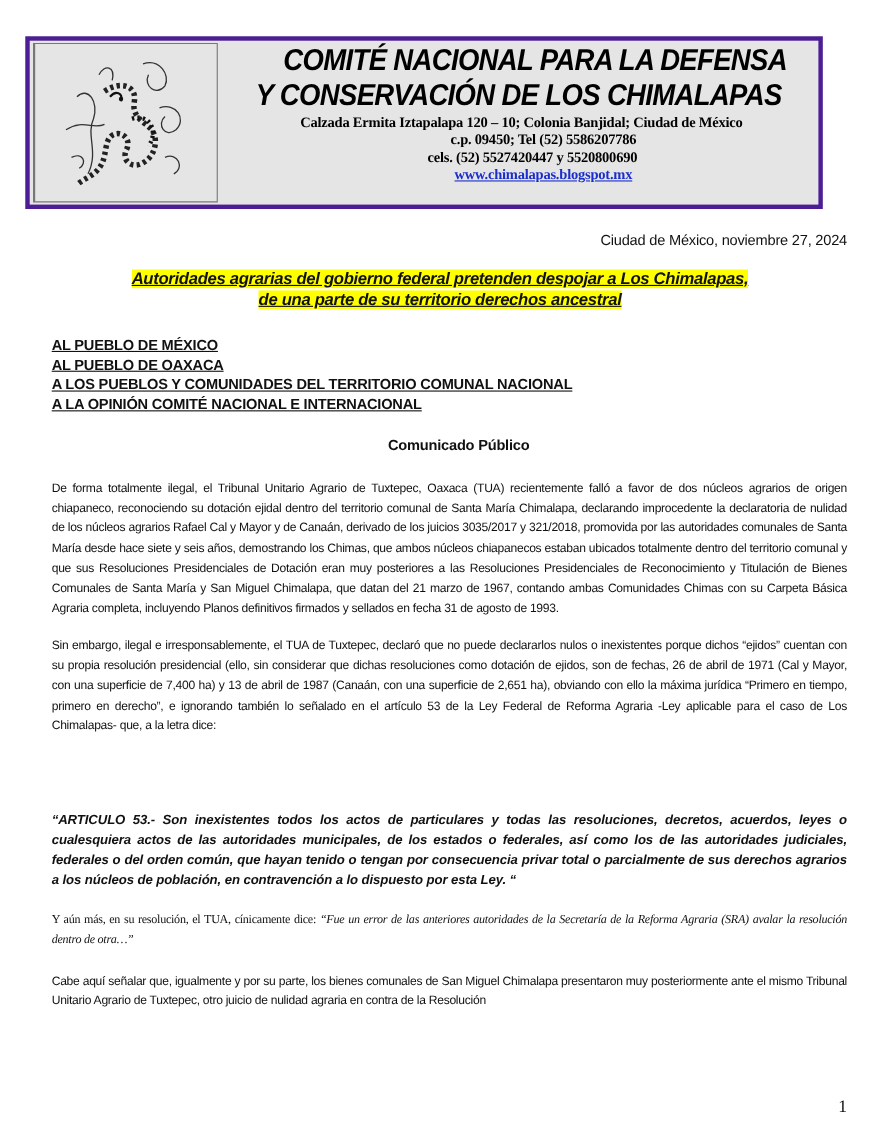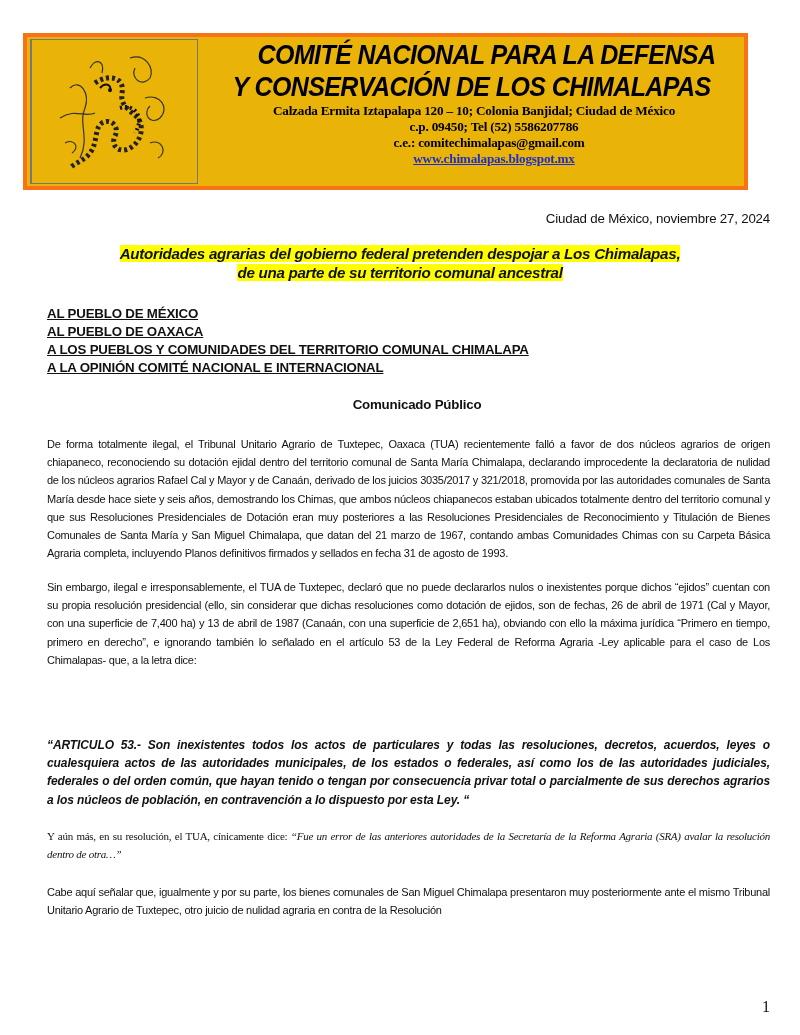--- a/index.html
+++ b/index.html
@@ -1,20 +1,20 @@
 <!DOCTYPE html>
 <html><head>
 <meta charset="utf-8">
 <style>
   html, body { margin: 0; padding: 0; background: #ffffff; }
   body { width: 800px; height: 1035px; position: relative; overflow: hidden; color: #111; font-family: "Liberation Sans", sans-serif; }
 
   .header-box {
     position: absolute; left: 23px; top: 33px; width: 717px; height: 149px;
-    border: 4px solid #f97316; background: #eab308;
+    border: 4px solid #4c1d95; background: #e5e5e5;
   }
   .logo-cell {
     position: absolute; left: 3px; top: 2px; width: 165px; height: 143px;
     border: 1px solid #777; border-left-width: 2px;
   }
   .logo-cell svg { position: absolute; left: 18px; top: 8px; }
   .header-text {
     position: absolute; left: 172px; top: 0; right: 0; bottom: 0; text-align: center;
   }
   .org-title {
@@ -34,21 +34,21 @@
   .contact .cels { display: block; margin-left: 0px; }
   .contact .mail { display: block; margin-left: 10px; }
   .contact a { display: block; color: #1a2ecc; text-decoration: underline; margin-left: 20px; }
 
   .date-line {
     position: absolute; right: 30px; top: 211px; font-size: 13.3px; font-family: Liberation Sans, sans-serif;
     letter-spacing: -0.2px;
   }
   .headline {
     position: absolute; left: 0; width: 800px; top: 244px; text-align: center;
-    font-weight: bold; font-style: italic; font-size: 15.2px; line-height: 19px; letter-spacing: -0.3px;
+    font-weight: bold; font-style: italic; font-size: 15.2px; line-height: 19px; letter-spacing: -0.3px; text-decoration: underline;
   }
   .headline span { background: #ffff00; }
 
   .addressees {
     position: absolute; left: 47px; top: 305px; font-weight: bold; font-size: 13.3px; line-height: 18px;
     letter-spacing: -0.2px;
   }
   .addressees div { white-space: nowrap; text-decoration: underline; }
 
   .section-title {
@@ -93,37 +93,37 @@
     </svg>
   </div>
   <div class="header-text">
     <div class="org-title">
       <span class="l1">COMITÉ NACIONAL PARA LA DEFENSA</span>
       <span class="l2">Y CONSERVACIÓN DE LOS CHIMALAPAS</span>
     </div>
     <div class="contact">
       <span class="addr">Calzada Ermita Iztapalapa 120 – 10; Colonia Banjidal; Ciudad de México</span>
       <span class="cp">c.p. 09450; Tel (52) 5586207786</span>
-      <span class="mail">c.e.: comitechimalapas@gmail.com</span>
+      <span class="cels">cels. (52) 5527420447  y  5520800690</span>
       <a>www.chimalapas.blogspot.mx</a>
     </div>
   </div>
 </div>
 
 <div class="date-line">Ciudad de México, noviembre 27, 2024</div>
 
 <div class="headline">
   <span>Autoridades agrarias del gobierno federal pretenden despojar a Los Chimalapas,</span><br>
-  <span>de una parte de su territorio comunal ancestral</span>
+  <span>de una parte de su territorio derechos ancestral</span>
 </div>
 
 <div class="addressees">
   <div>AL PUEBLO DE MÉXICO</div>
   <div>AL PUEBLO DE OAXACA</div>
-  <div>A LOS PUEBLOS Y COMUNIDADES DEL TERRITORIO COMUNAL CHIMALAPA</div>
+  <div>A LOS PUEBLOS Y COMUNIDADES DEL TERRITORIO COMUNAL NACIONAL</div>
   <div>A LA OPINIÓN COMITÉ NACIONAL E INTERNACIONAL</div>
 </div>
 
 <div class="section-title">Comunicado Público</div>
 
 <div class="body-text p1">De forma totalmente ilegal, el Tribunal Unitario Agrario de Tuxtepec, Oaxaca (TUA) recientemente falló a favor de dos núcleos agrarios de origen chiapaneco, reconociendo su dotación ejidal dentro del territorio comunal de Santa María Chimalapa, declarando improcedente la declaratoria de nulidad de los núcleos agrarios Rafael Cal y Mayor y de Canaán, derivado de los juicios 3035/2017 y 321/2018, promovida por las autoridades comunales de Santa María desde hace siete y seis años, demostrando los Chimas, que ambos núcleos chiapanecos estaban ubicados totalmente dentro del territorio comunal y que sus Resoluciones Presidenciales de Dotación eran muy posteriores a las Resoluciones Presidenciales de Reconocimiento y Titulación de Bienes Comunales de Santa María y San Miguel Chimalapa, que datan del 21 marzo  de 1967, contando ambas Comunidades Chimas con su Carpeta Básica Agraria completa, incluyendo Planos definitivos firmados y sellados en fecha 31 de agosto de 1993.</div>
 <div class="body-text p2">Sin embargo, ilegal e irresponsablemente, el TUA de Tuxtepec, declaró que no puede declararlos nulos o inexistentes porque dichos “ejidos” cuentan con su propia resolución presidencial (ello, sin considerar que dichas resoluciones como dotación de ejidos, son de fechas,  26 de abril  de 1971 (Cal y Mayor, con una superficie de 7,400 ha)  y  13 de abril de 1987 (Canaán, con una superficie de 2,651 ha), obviando con ello la máxima jurídica “Primero en tiempo, primero en derecho”, e ignorando también lo señalado en el artículo 53 de la Ley Federal de Reforma Agraria -Ley aplicable para el caso de Los Chimalapas- que, a la letra dice:</div>
 <div class="body-text p3">“ARTICULO 53.- Son inexistentes todos los actos de particulares y todas las resoluciones, decretos, acuerdos, leyes o cualesquiera actos de las autoridades municipales, de los estados o federales, así como los de las autoridades judiciales, federales o del orden común, que hayan tenido o tengan por consecuencia privar total o parcialmente de sus derechos agrarios a los núcleos de población, en contravención a lo dispuesto por esta Ley.     “</div>
 <div class="body-text p4">
   <span>Y aún más, en su resolución, el TUA, cínicamente dice: </span><i>“Fue un error de las anteriores autoridades de la Secretaría de la Reforma Agraria (SRA) avalar la resolución dentro de otra…”</i>

